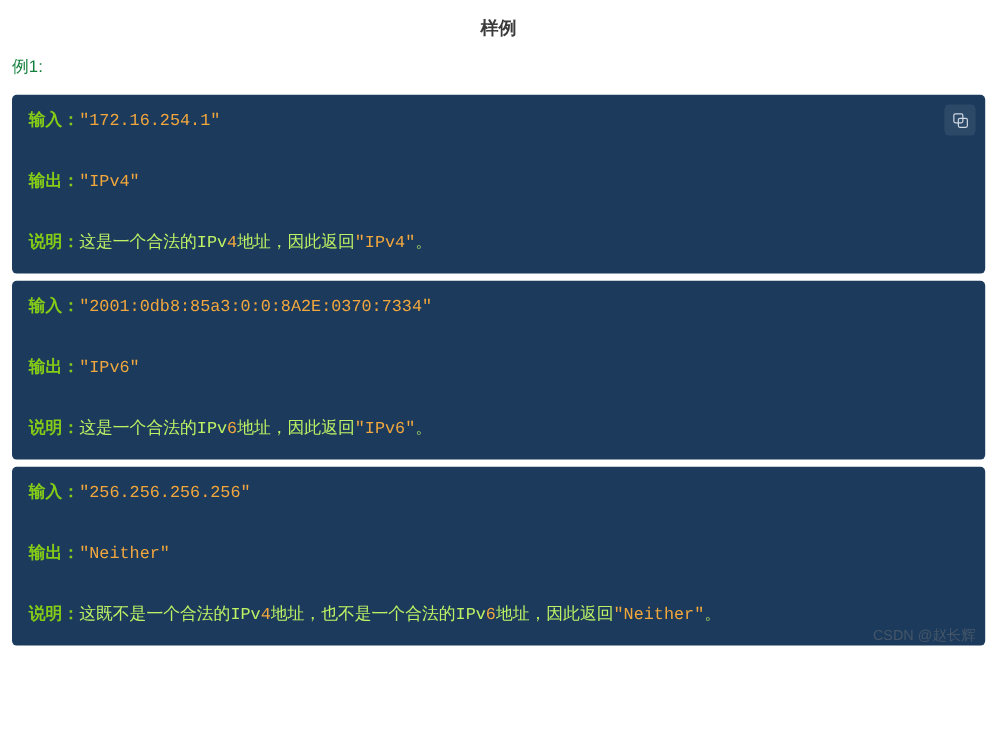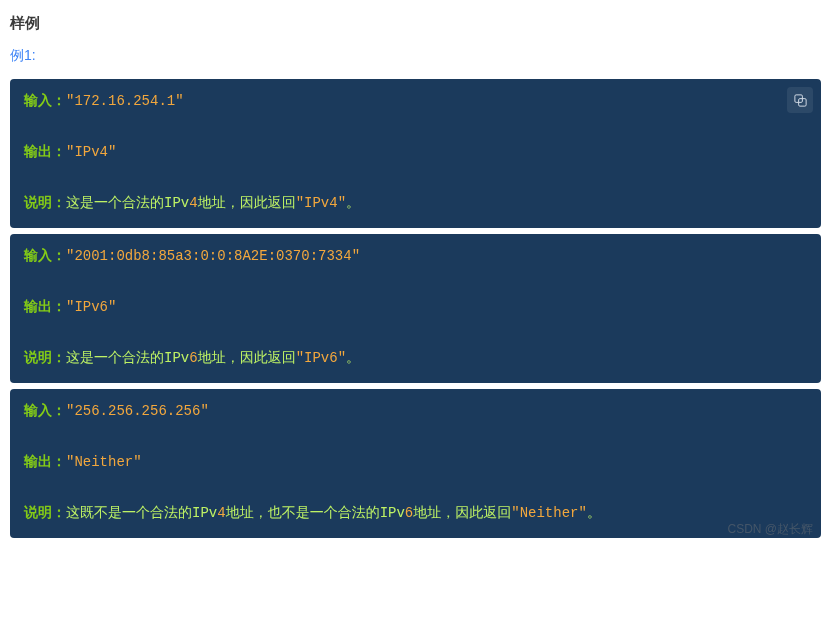--- a/index.html
+++ b/index.html
@@ -10,24 +10,25 @@
     background: #ffffff;
     color: #4f4f4f;
     width: 831px;
   }
   .heading {
     font-weight: 700;
     font-size: 15px;
     color: #3b3b3b;
     margin-bottom: 14px;
     margin-top: 4px;
+    text-align: center;
   }
   .example-label {
     font-size: 14px;
-    color: #3b82f6;
+    color: #15803d;
     margin: 14px 0 14px 0;
   }
   .code-block {
     background: #1b3a5c;
     border-radius: 4px;
     padding: 12px 14px 14px 14px;
     font-family: "Consolas", "Monaco", "Courier New", monospace;
     font-size: 14px;
     line-height: 1.5;
     color: #e8e8e8;

